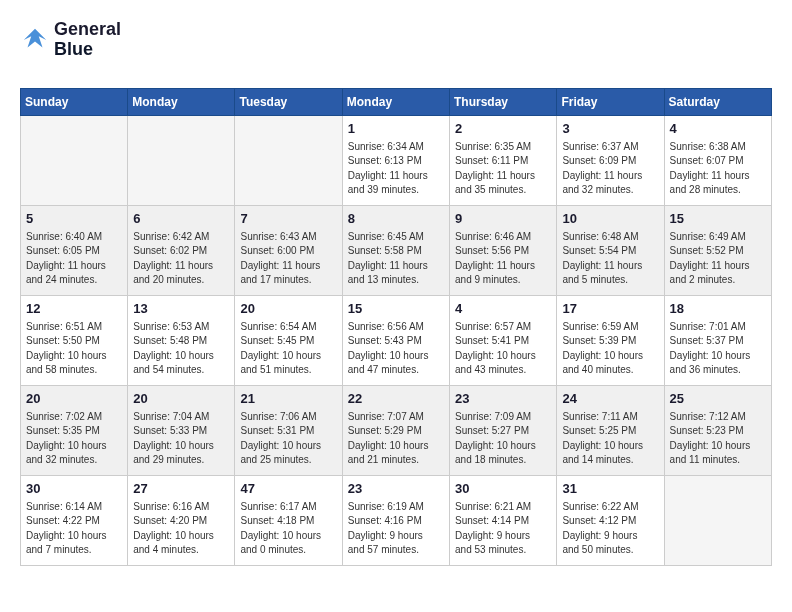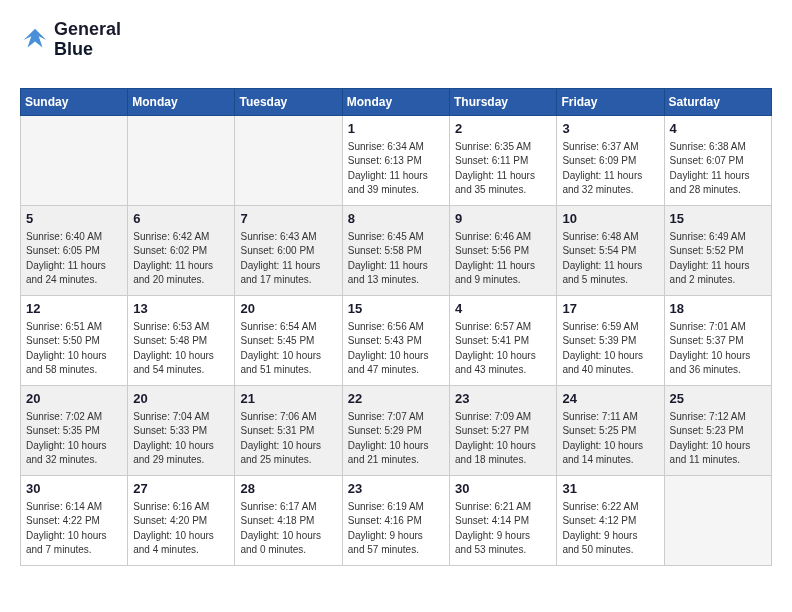--- a/index.html
+++ b/index.html
@@ -237,21 +237,21 @@
       <tr>
         <td>
           <span class="day-number">30</span>
           <div class="day-info">Sunrise: 6:14 AM<br>Sunset: 4:22 PM<br>Daylight: 10 hours<br>and 7 minutes.</div>
         </td>
         <td>
           <span class="day-number">27</span>
           <div class="day-info">Sunrise: 6:16 AM<br>Sunset: 4:20 PM<br>Daylight: 10 hours<br>and 4 minutes.</div>
         </td>
         <td>
-          <span class="day-number">28</span>
+          <span class="day-number">47</span>
           <div class="day-info">Sunrise: 6:17 AM<br>Sunset: 4:18 PM<br>Daylight: 10 hours<br>and 0 minutes.</div>
         </td>
         <td>
           <span class="day-number">23</span>
           <div class="day-info">Sunrise: 6:19 AM<br>Sunset: 4:16 PM<br>Daylight: 9 hours<br>and 57 minutes.</div>
         </td>
         <td>
           <span class="day-number">30</span>
           <div class="day-info">Sunrise: 6:21 AM<br>Sunset: 4:14 PM<br>Daylight: 9 hours<br>and 53 minutes.</div>
         </td>

